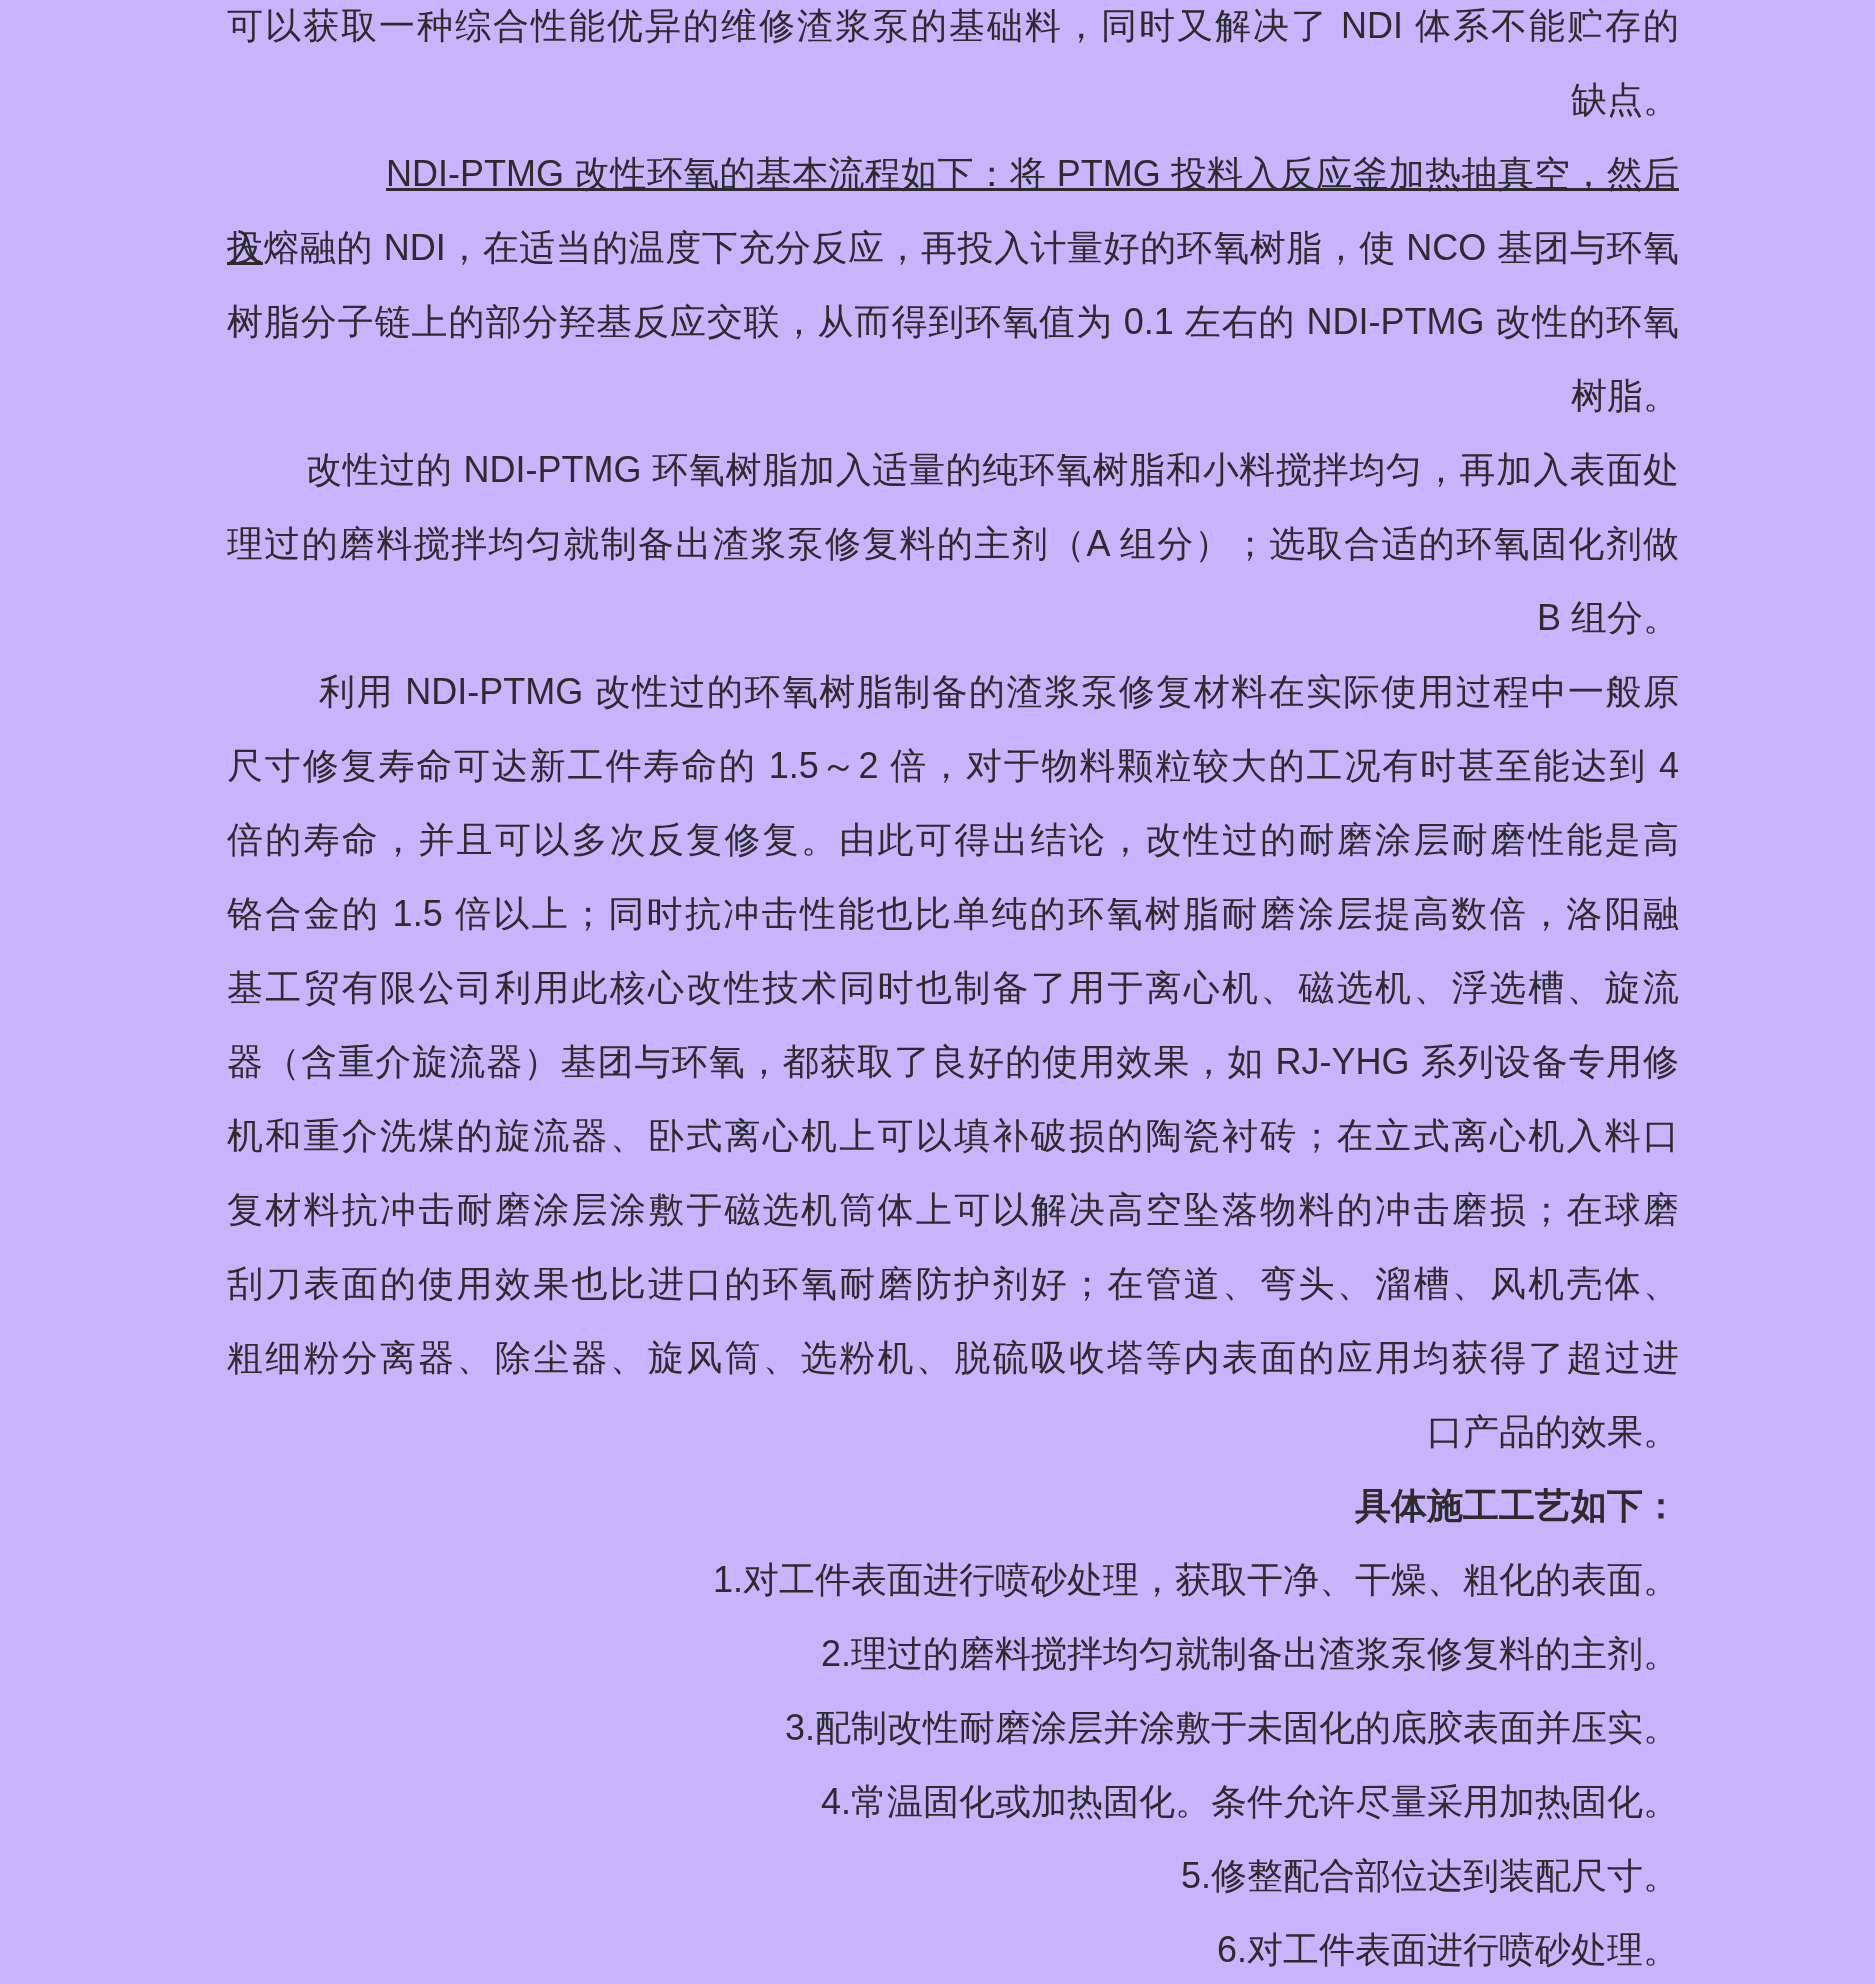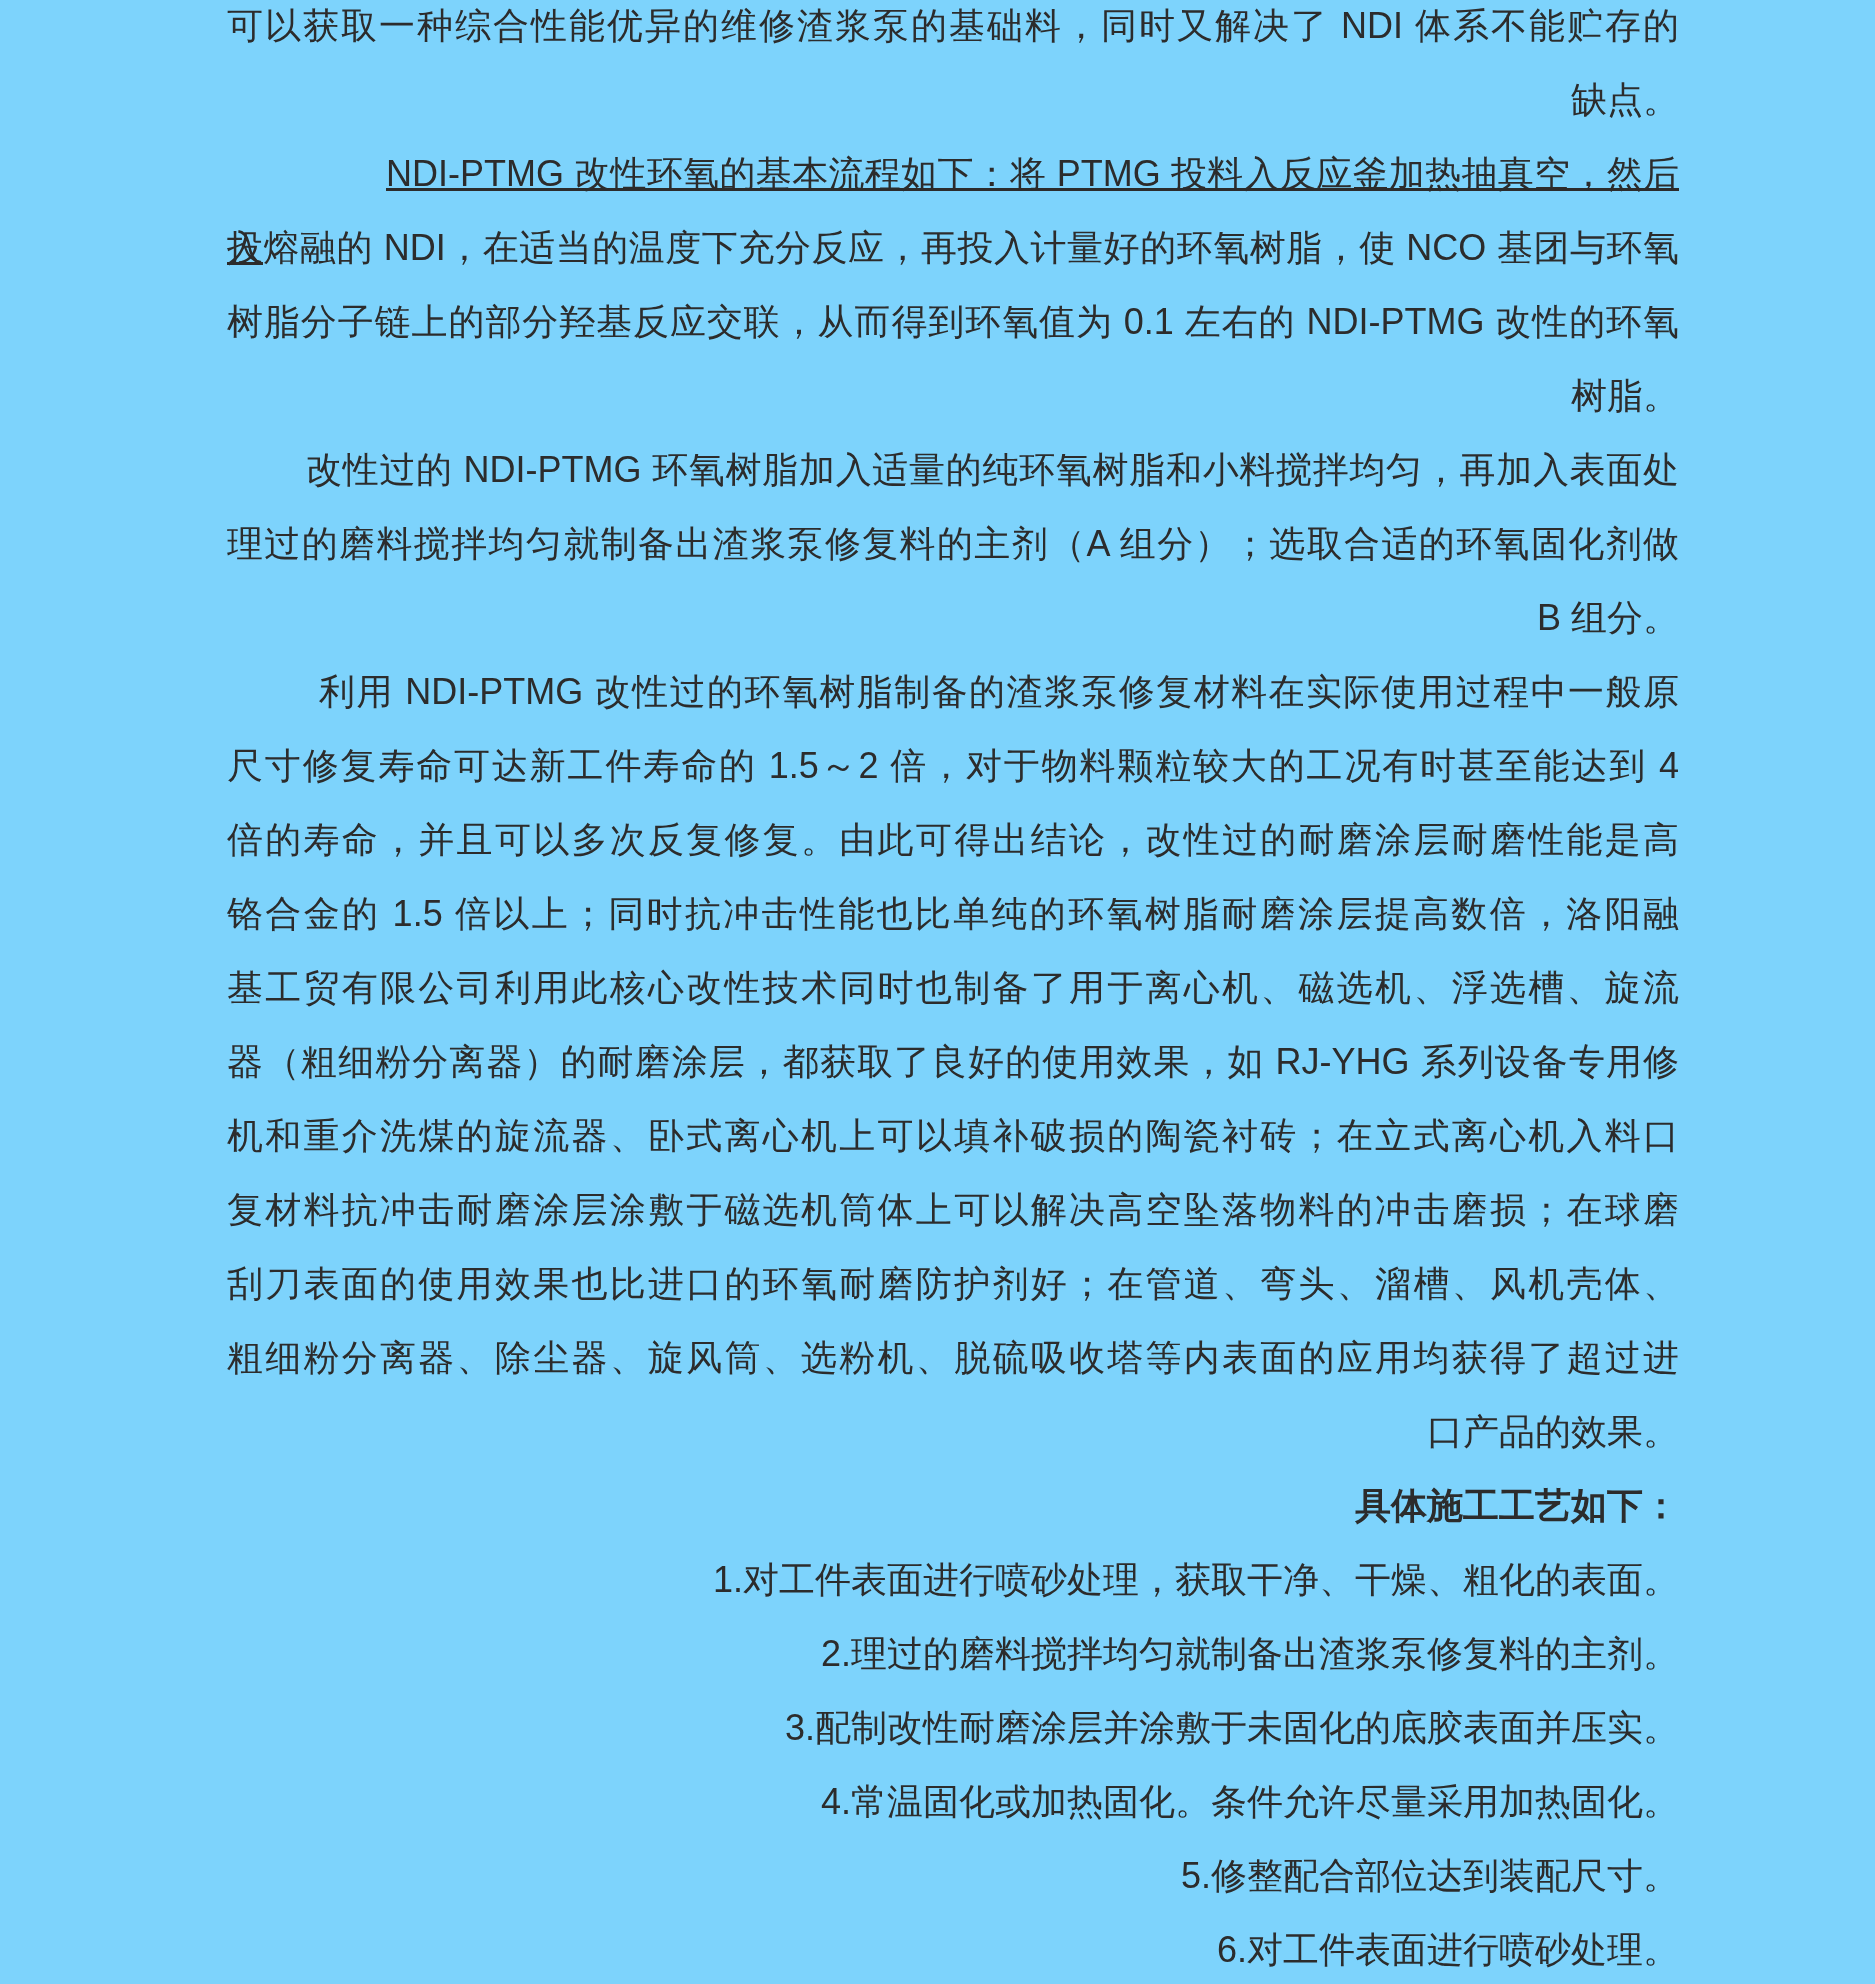--- a/index.html
+++ b/index.html
@@ -10,21 +10,21 @@
   body {
     width: 1875px;
     height: 1985px;
     overflow: hidden;
     font-family: "Liberation Sans", sans-serif;
     position: relative;
   }
   .page {
     position: absolute;
     inset: 0;
-    background: #7dd3fc;
+    background: #c4b5fd;
   }
   .textblock {
     position: absolute;
     left: 227px;
     top: -11.3px;
     width: 1452px;
     color: #2c2c2c;
     font-size: 36px;
     line-height: 74px;
   }
@@ -60,21 +60,21 @@
     <div class="ln j">树脂分子链上的部分羟基反应交联，从而得到环氧值为 0.1 左右的 NDI-PTMG 改性的环氧</div>
     <div class="ln">树脂。</div>
     <div class="ln j indB">改性过的 NDI-PTMG 环氧树脂加入适量的纯环氧树脂和小料搅拌均匀，再加入表面处</div>
     <div class="ln j">理过的磨料搅拌均匀就制备出渣浆泵修复料的主剂（A 组分）；选取合适的环氧固化剂做</div>
     <div class="ln">B 组分。</div>
     <div class="ln j indC">利用 NDI-PTMG 改性过的环氧树脂制备的渣浆泵修复材料在实际使用过程中一般原</div>
     <div class="ln j">尺寸修复寿命可达新工件寿命的 1.5～2 倍，对于物料颗粒较大的工况有时甚至能达到 4</div>
     <div class="ln j">倍的寿命，并且可以多次反复修复。由此可得出结论，改性过的耐磨涂层耐磨性能是高</div>
     <div class="ln j">铬合金的 1.5 倍以上；同时抗冲击性能也比单纯的环氧树脂耐磨涂层提高数倍，洛阳融</div>
     <div class="ln j">基工贸有限公司利用此核心改性技术同时也制备了用于离心机、磁选机、浮选槽、旋流</div>
-    <div class="ln j">器（粗细粉分离器）的耐磨涂层，都获取了良好的使用效果，如 RJ-YHG 系列设备专用修</div>
+    <div class="ln j">器（含重介旋流器）基团与环氧，都获取了良好的使用效果，如 RJ-YHG 系列设备专用修</div>
     <div class="ln j">机和重介洗煤的旋流器、卧式离心机上可以填补破损的陶瓷衬砖；在立式离心机入料口</div>
     <div class="ln j">复材料抗冲击耐磨涂层涂敷于磁选机筒体上可以解决高空坠落物料的冲击磨损；在球磨</div>
     <div class="ln j">刮刀表面的使用效果也比进口的环氧耐磨防护剂好；在管道、弯头、溜槽、风机壳体、</div>
     <div class="ln j">粗细粉分离器、除尘器、旋风筒、选粉机、脱硫吸收塔等内表面的应用均获得了超过进</div>
     <div class="ln">口产品的效果。</div>
 
     <div class="ln heading indB">具体施工工艺如下：</div>
 
     <div class="ln li"><span class="num">1.</span><span>对工件表面进行喷砂处理，获取干净、干燥、粗化的表面。</span></div>
     <div class="ln li"><span class="num">2.</span><span>理过的磨料搅拌均匀就制备出渣浆泵修复料的主剂。</span></div>

